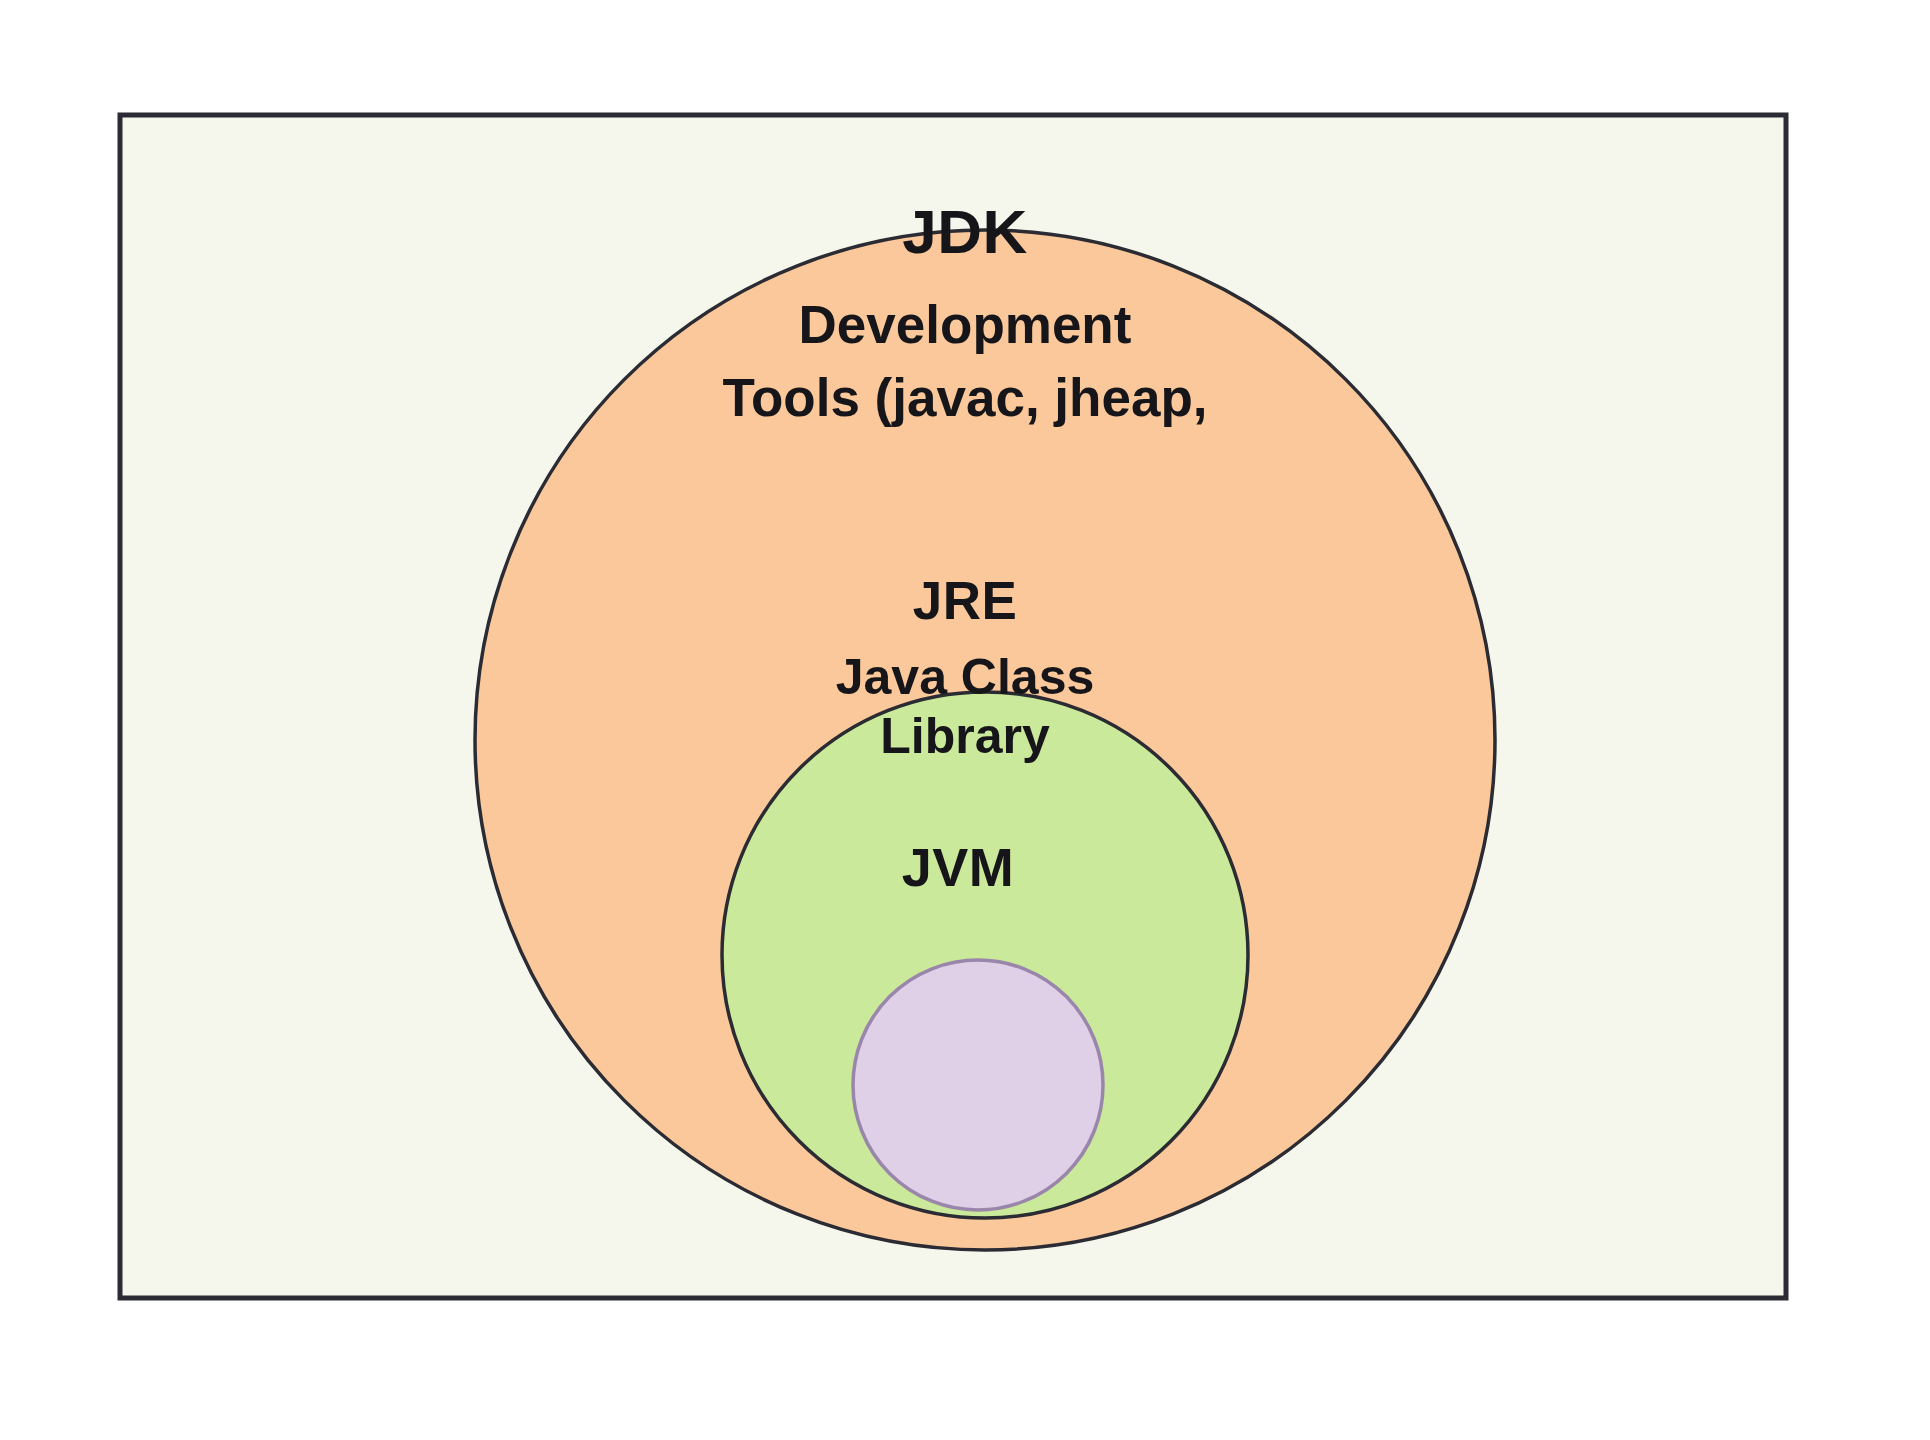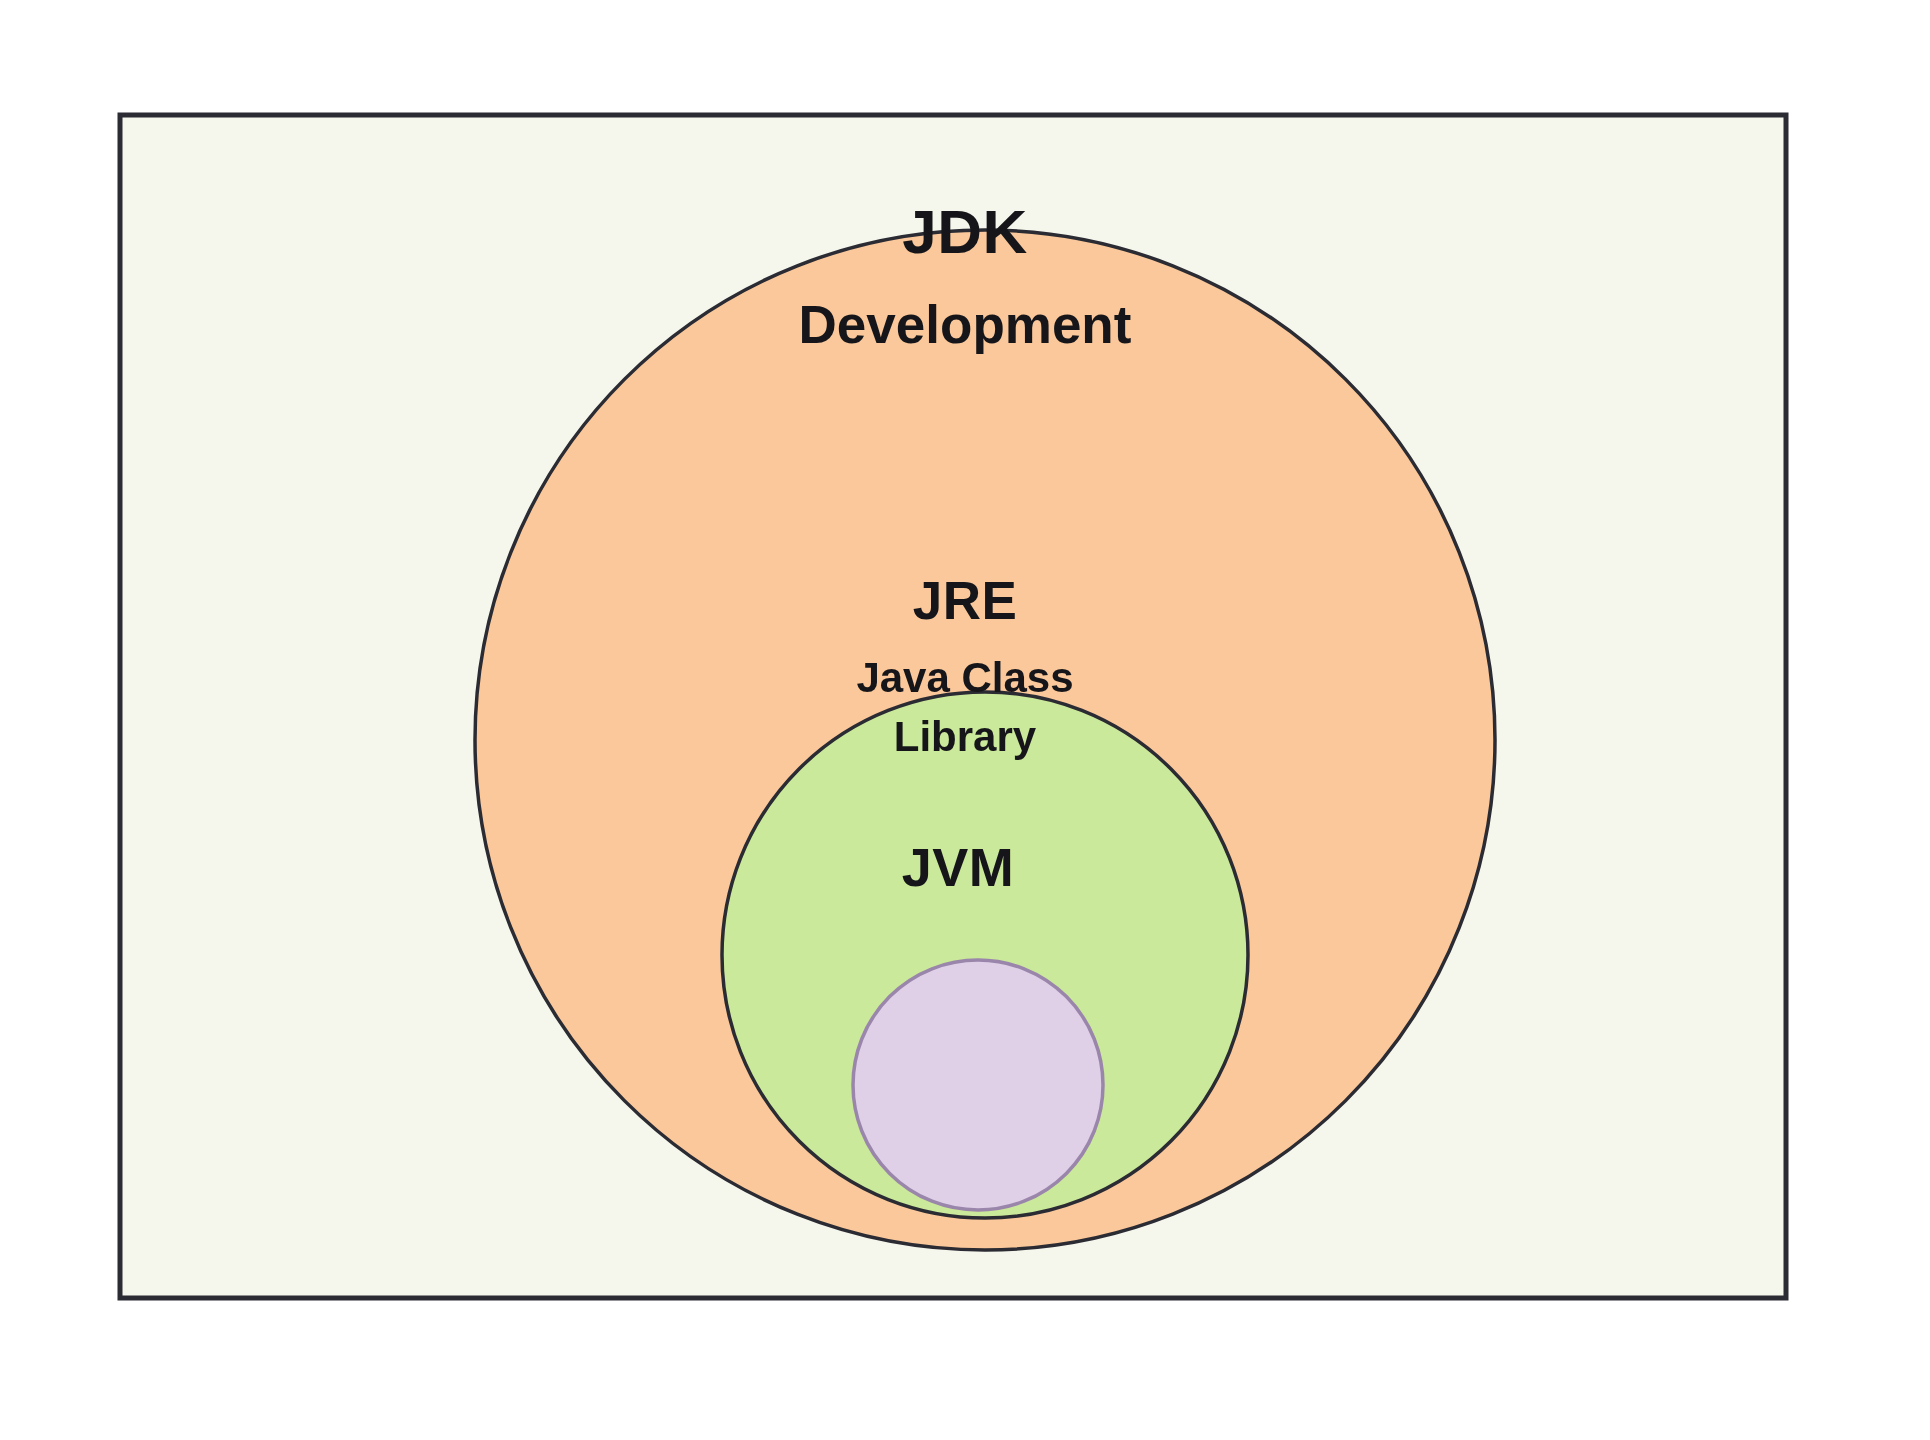--- a/index.html
+++ b/index.html
@@ -79,21 +79,21 @@
     left: 0;
     right: 0;
     top: 570px;
     font-size: 53px;
     letter-spacing: 0.5px;
   }
   .jre-body {
     left: 0;
     right: 0;
     top: 648px;
-    font-size: 42px;
+    font-size: 50px;
     line-height: 59px;
   }
   .jre-body .line {
     display: block;
   }
   .jvm-title {
     left: -14px;
     right: 0;
     top: 836px;
     font-size: 54px;
@@ -109,20 +109,21 @@
     <rect class="frame-rect" x="120" y="115" width="1666" height="1183"></rect>
     <circle class="circle-jdk" cx="985" cy="740" r="510"></circle>
     <circle class="circle-jre" cx="985" cy="955" r="263"></circle>
     <circle class="circle-jvm" cx="978" cy="1085" r="125"></circle>
   </svg>
 
   <div class="lbl title-lbl jdk-title">JDK</div>
 
   <div class="lbl jdk-body">
     <span class="line">Development</span>
+    <span class="line">Tools (javac, jheap,</span>
   </div>
 
   <div class="lbl title-lbl jre-title">JRE</div>
 
   <div class="lbl jre-body">
     <span class="line">Java Class</span>
     <span class="line">Library</span>
   </div>
 
   <div class="lbl title-lbl jvm-title">JVM</div>

